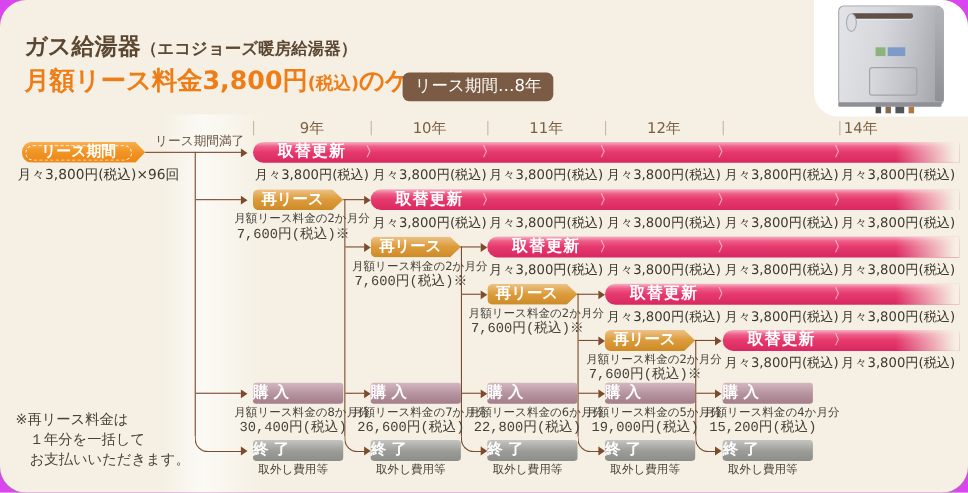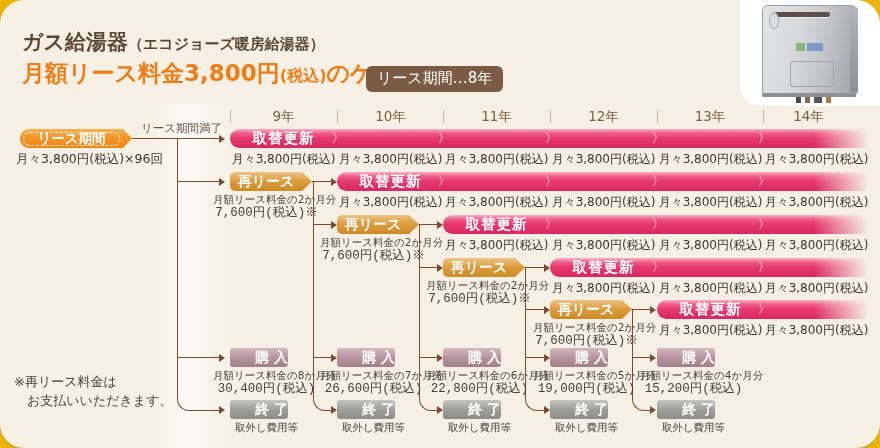--- a/index.html
+++ b/index.html
@@ -1,17 +1,17 @@
 <!DOCTYPE html>
 <html lang="ja"><head>
 <meta charset="utf-8">
 <style>
   html,body{margin:0;padding:0;background:#ffffff;}
   body{font-family:"DejaVu Sans","Liberation Sans",sans-serif;}
-  #stage{position:relative;width:880px;height:448px;background:#eab308;overflow:hidden;}
+  #stage{position:relative;width:880px;height:448px;background:#d946ef;overflow:hidden;}
   .card{position:absolute;inset:0;background:#f5f0e3;border-radius:24px;overflow:hidden;
         box-shadow:0 2px 0 rgba(150,140,120,.35);}
   .abs{position:absolute;}
   
   .title{left:22px;top:28px;color:#5c4733;white-space:nowrap;}
   .title .main{font-size:21px;font-weight:bold;}
   .title .sub{font-size:15px;font-weight:bold;}
   .subtitle{left:22px;top:58px;color:#ee7d17;font-weight:bold;white-space:nowrap;}
   .subtitle .big{font-size:23px;}
   .subtitle .small{font-size:16px;}
@@ -42,22 +42,22 @@
   
   .lease{left:20px;top:129px;width:112px;height:19px;z-index:3;color:#fff;font-size:13.5px;
         font-weight:bold;text-align:center;line-height:19px;white-space:nowrap;
         background:linear-gradient(180deg,#f8b050 0%,#f09424 50%,#ee8512 100%);
         border-radius:9px 0 0 9px;
         clip-path:polygon(0 0,calc(100% - 9px) 0,100% 50%,calc(100% - 9px) 100%,0 100%);}
   .lease:before{content:"";position:absolute;top:2.5px;left:3px;right:12px;bottom:2.5px;
         border:1px dashed rgba(255,255,255,.85);border-radius:7px;}
   .lease span{position:relative;display:block;margin-right:9px;}
   
-  .btn{width:58px;height:19px;border-radius:3px;z-index:3;color:#fff;font-size:14px;
-       font-weight:bold;text-align:right;line-height:19px;white-space:nowrap;}
+  .btn{width:82px;height:19px;border-radius:3px;z-index:3;color:#fff;font-size:14px;
+       font-weight:bold;text-align:left;line-height:19px;white-space:nowrap;}
   .purchase{background:linear-gradient(180deg,#d3b6c0 0%,#b4929e 55%,#a37e8b 100%);}
   .end{background:linear-gradient(180deg,#c4c4c0 0%,#9b9b97 55%,#8d8d89 100%);}
   
   .fee{top:0;width:107px;text-align:center;font-size:12px;color:#3b362e;white-space:nowrap;z-index:2;}
   .note{width:107px;text-align:center;color:#46413a;white-space:nowrap;z-index:2;}
   .note .l1{font-size:10.5px;line-height:13px;}
   .note .l2{font-size:12.5px;line-height:15px;font-family:Liberation Mono, monospace;}
   .lease-detail{left:16px;top:151px;font-size:12.5px;color:#3b362e;white-space:nowrap;z-index:2;}
   .expiry{left:141px;top:121px;font-size:11.5px;color:#6b5340;white-space:nowrap;z-index:2;}
   .footnote{left:14px;top:373px;font-size:13px;line-height:18.5px;color:#46413a;white-space:nowrap;z-index:2;}
@@ -101,22 +101,21 @@
     <span class="big">月額リース料金3,800円</span><span class="small">(税込)</span><span class="big">のケース</span>
   </div>
   <div class="abs badge">リース期間…8年</div>
 
   <div class="abs band"></div>
 
   <div class="abs ylab" style="left:230px;width:107px;">9年</div>
   <div class="abs ylab" style="left:337px;width:107px;">10年</div>
   <div class="abs ylab" style="left:443px;width:107px;">11年</div>
   <div class="abs ylab" style="left:550px;width:107px;">12年</div>
-  <div class="abs ylab" style="left:657px;width:106px;">13年</div>
-  <div class="abs ylab" style="left:755px;width:107px;">14年</div>
+  <div class="abs ylab" style="left:729px;width:107px;">14年</div>
   <div class="abs ytick" style="left:230px;"></div>
   <div class="abs ytick" style="left:337px;"></div>
   <div class="abs ytick" style="left:443px;"></div>
   <div class="abs ytick" style="left:550px;"></div>
   <div class="abs ytick" style="left:657px;"></div>
   <div class="abs ytick" style="left:763px;"></div>
 
   <div class="abs lease">
         <span>リース期間</span>
       </div>
@@ -301,20 +300,21 @@
       </div>
   <div class="abs note" style="left:533px;top:421px;">
         <div class="l1">取外し費用等</div>
       </div>
   <div class="abs note" style="left:640px;top:421px;">
         <div class="l1">取外し費用等</div>
       </div>
 
   <div class="abs footnote">
     <div>※再リース料金は</div>
+    <div class="ind">１年分を一括して</div>
     <div class="ind">お支払いいただきます。</div>
   </div>
 
   <div class="abs photo-bg"></div>
   <div class="abs heater">
     <div class="abs h-body"></div>
     <div class="abs h-side"></div>
     <div class="abs h-vent"></div>
     <div class="abs h-oval"></div>
     <div class="abs h-green"></div>

